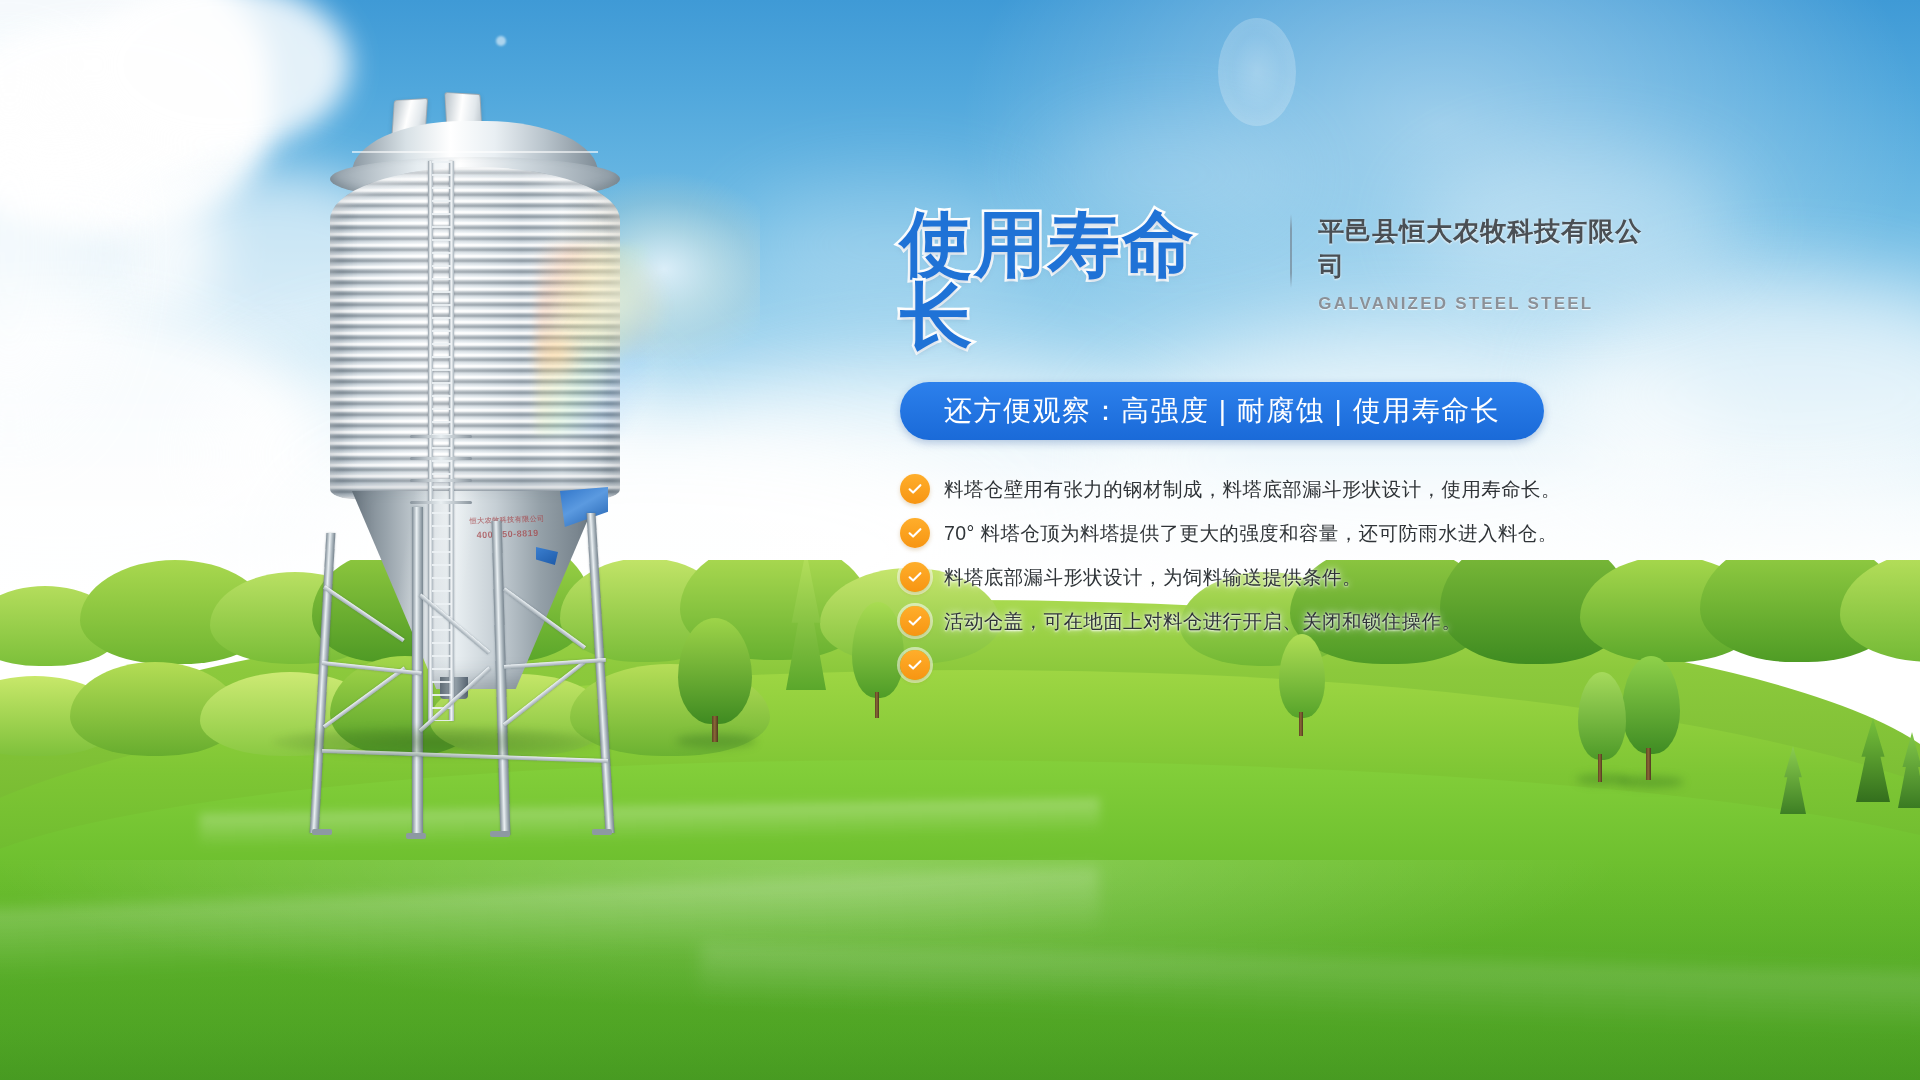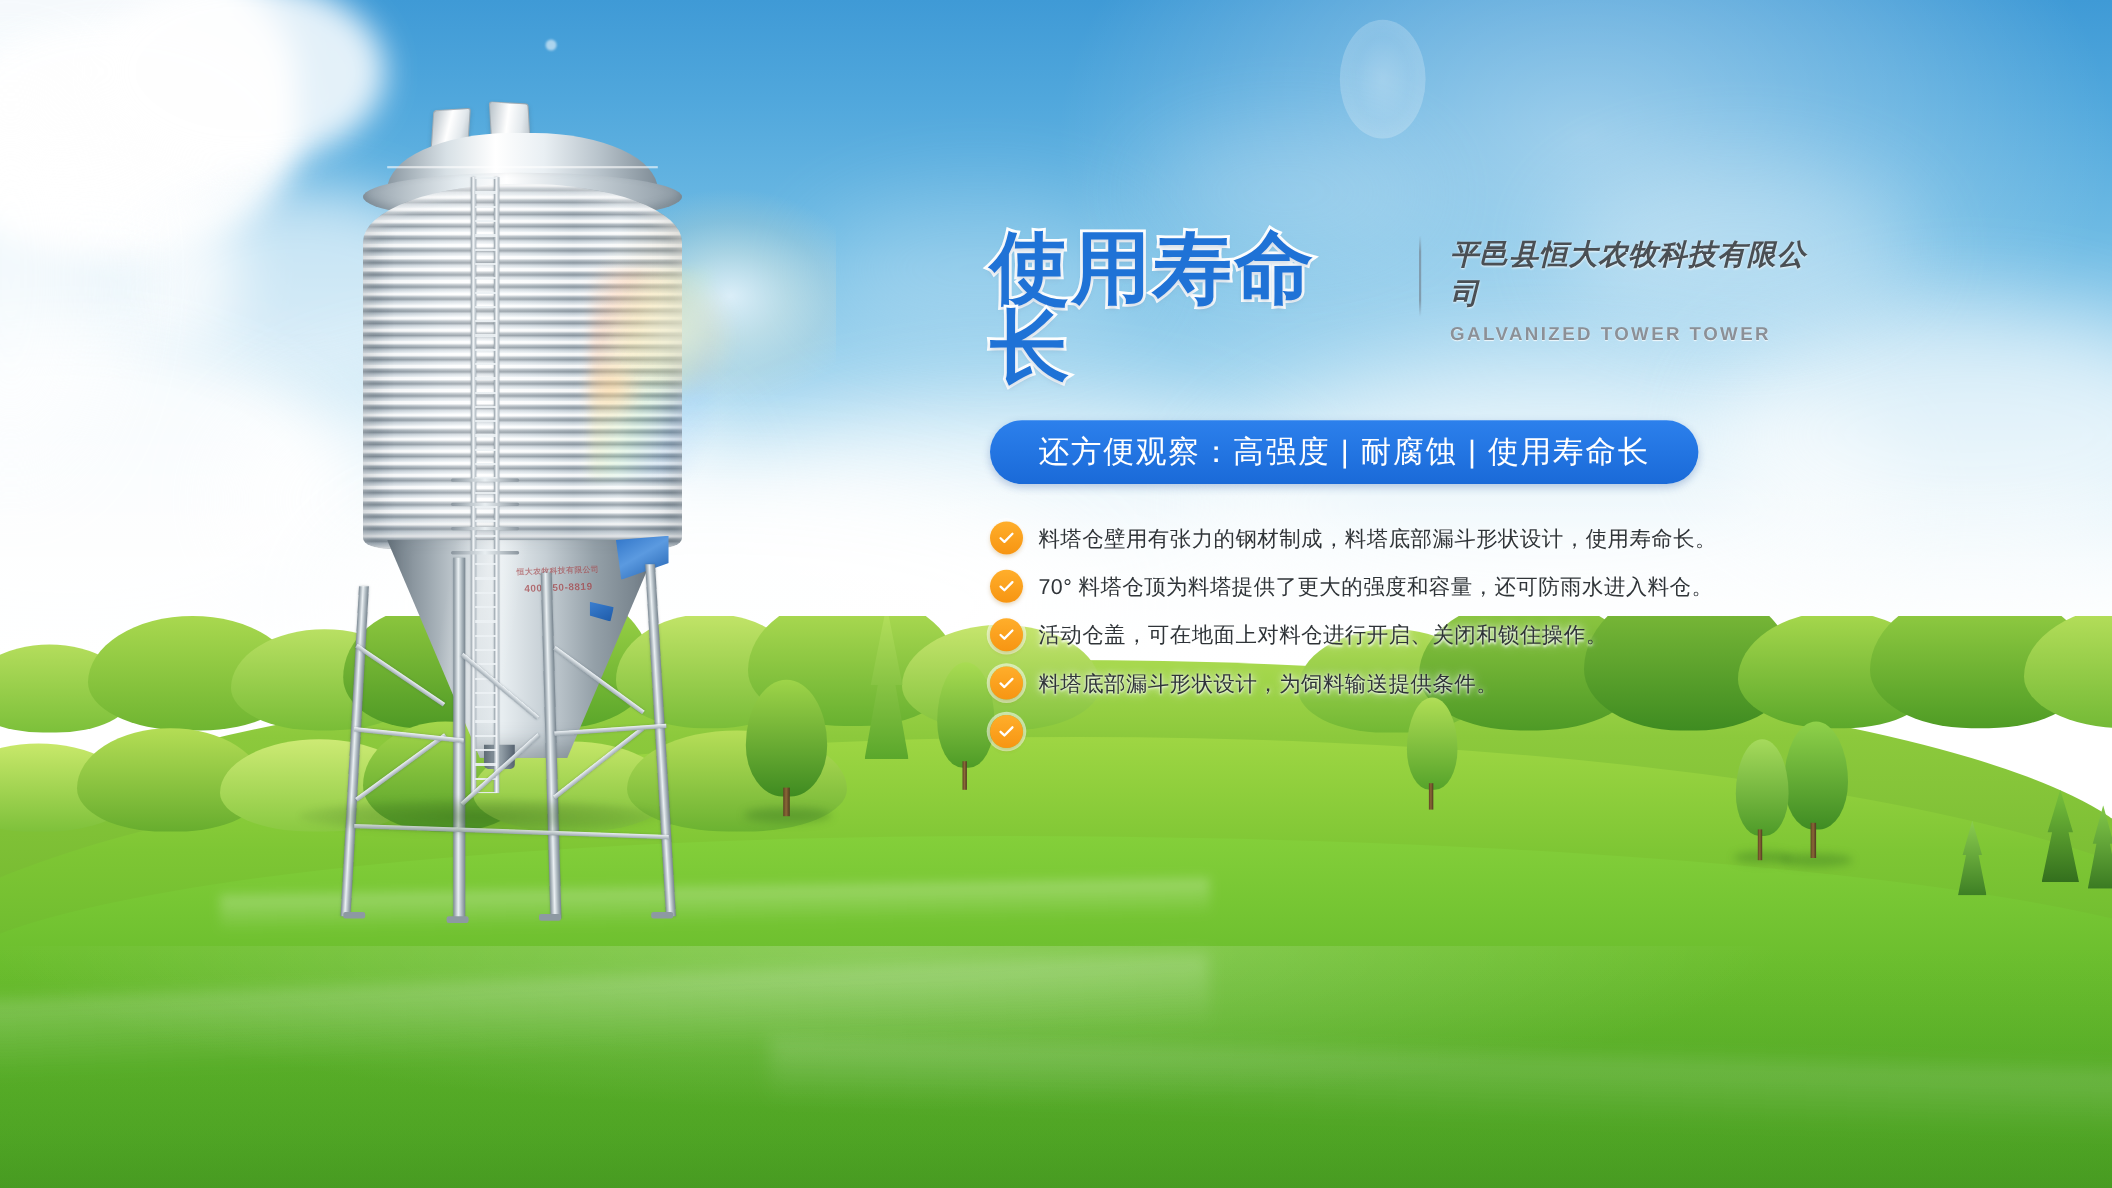--- a/index.html
+++ b/index.html
@@ -157,21 +157,21 @@
   #text-panel{position:absolute;left:900px;top:208px;width:760px;}
 
   .title-row{display:flex;align-items:flex-start;}
   .main-title{font-size:72px;font-weight:bold;letter-spacing:2px;color:#1f72d6;line-height:1;
      -webkit-text-stroke:5px #ffffff;paint-order:stroke fill;
      text-shadow:0 3px 5px rgba(120,150,180,.35);}
   .title-div{width:2px;height:74px;margin:6px 26px 0 30px;
      background:linear-gradient(180deg,rgba(130,150,165,0),rgba(120,140,155,.75) 20%,rgba(120,140,155,.75) 80%,rgba(130,150,165,0));}
   .title-right{padding-top:6px;}
   .company{font-size:26px;font-weight:bold;color:#4a4f54;letter-spacing:1px;
-     text-shadow:0 1px 2px rgba(255,255,255,.85);font-style:italic;}
+     text-shadow:0 1px 2px rgba(255,255,255,.85);}
   .subtitle{margin-top:10px;font-size:17px;font-weight:bold;color:#8b9097;letter-spacing:2.2px;
      text-shadow:0 1px 1px rgba(255,255,255,.8);}
 
   .badge{margin-top:30px;display:inline-flex;align-items:center;justify-content:center;
      height:58px;padding:0 44px;border-radius:29px;background:linear-gradient(180deg,#2c80ec,#1a6ad8);
      color:#ffffff;font-size:28px;letter-spacing:1.5px;box-shadow:0 3px 8px rgba(20,70,150,.28);}
 
   .features{margin-top:34px;}
   .feature{display:flex;align-items:center;margin-bottom:14px;}
   .check{flex:0 0 auto;width:30px;height:30px;border-radius:50%;
@@ -353,21 +353,21 @@
   </div>
   <div class="ground-shadow"></div>
 
   <div id="text-panel">
 
     <div class="title-row">
       <div class="main-title">使用寿命长</div>
       <div class="title-div"></div>
       <div class="title-right">
         <div class="company">平邑县恒大农牧科技有限公司</div>
-        <div class="subtitle">GALVANIZED TOWER TOWER</div>
+        <div class="subtitle">GALVANIZED STEEL STEEL</div>
       </div>
     </div>
 
     <div class="badge">还方便观察：高强度 | 耐腐蚀 | 使用寿命长</div>
 
     <div class="features">
 
       <div class="feature">
         <span class="check">
           <svg width="18" height="18" viewBox="0 0 18 18" aria-hidden="true">
@@ -385,30 +385,30 @@
         </span>
         <span class="feat-text">70° 料塔仓顶为料塔提供了更大的强度和容量，还可防雨水进入料仓。</span>
       </div>
 
       <div class="feature">
         <span class="check">
           <svg width="18" height="18" viewBox="0 0 18 18" aria-hidden="true">
             <path d="M3.6 9.3 L7.1 12.6 L14.4 5.2" fill="none" stroke="#ffffff" stroke-width="2.1" stroke-linecap="round" stroke-linejoin="round"></path>
           </svg>
         </span>
-        <span class="feat-text">活动仓盖，可在地面上对料仓进行开启、关闭和锁住操作。</span>
+        <span class="feat-text">料塔底部漏斗形状设计，为饲料输送提供条件。</span>
       </div>
 
       <div class="feature">
         <span class="check">
           <svg width="18" height="18" viewBox="0 0 18 18" aria-hidden="true">
             <path d="M3.6 9.3 L7.1 12.6 L14.4 5.2" fill="none" stroke="#ffffff" stroke-width="2.1" stroke-linecap="round" stroke-linejoin="round"></path>
           </svg>
         </span>
-        <span class="feat-text">料塔底部漏斗形状设计，为饲料输送提供条件。</span>
+        <span class="feat-text">活动仓盖，可在地面上对料仓进行开启、关闭和锁住操作。</span>
       </div>
 
       <div class="feature">
         <span class="check">
           <svg width="18" height="18" viewBox="0 0 18 18" aria-hidden="true">
             <path d="M3.6 9.3 L7.1 12.6 L14.4 5.2" fill="none" stroke="#ffffff" stroke-width="2.1" stroke-linecap="round" stroke-linejoin="round"></path>
           </svg>
         </span>
       </div>
 

